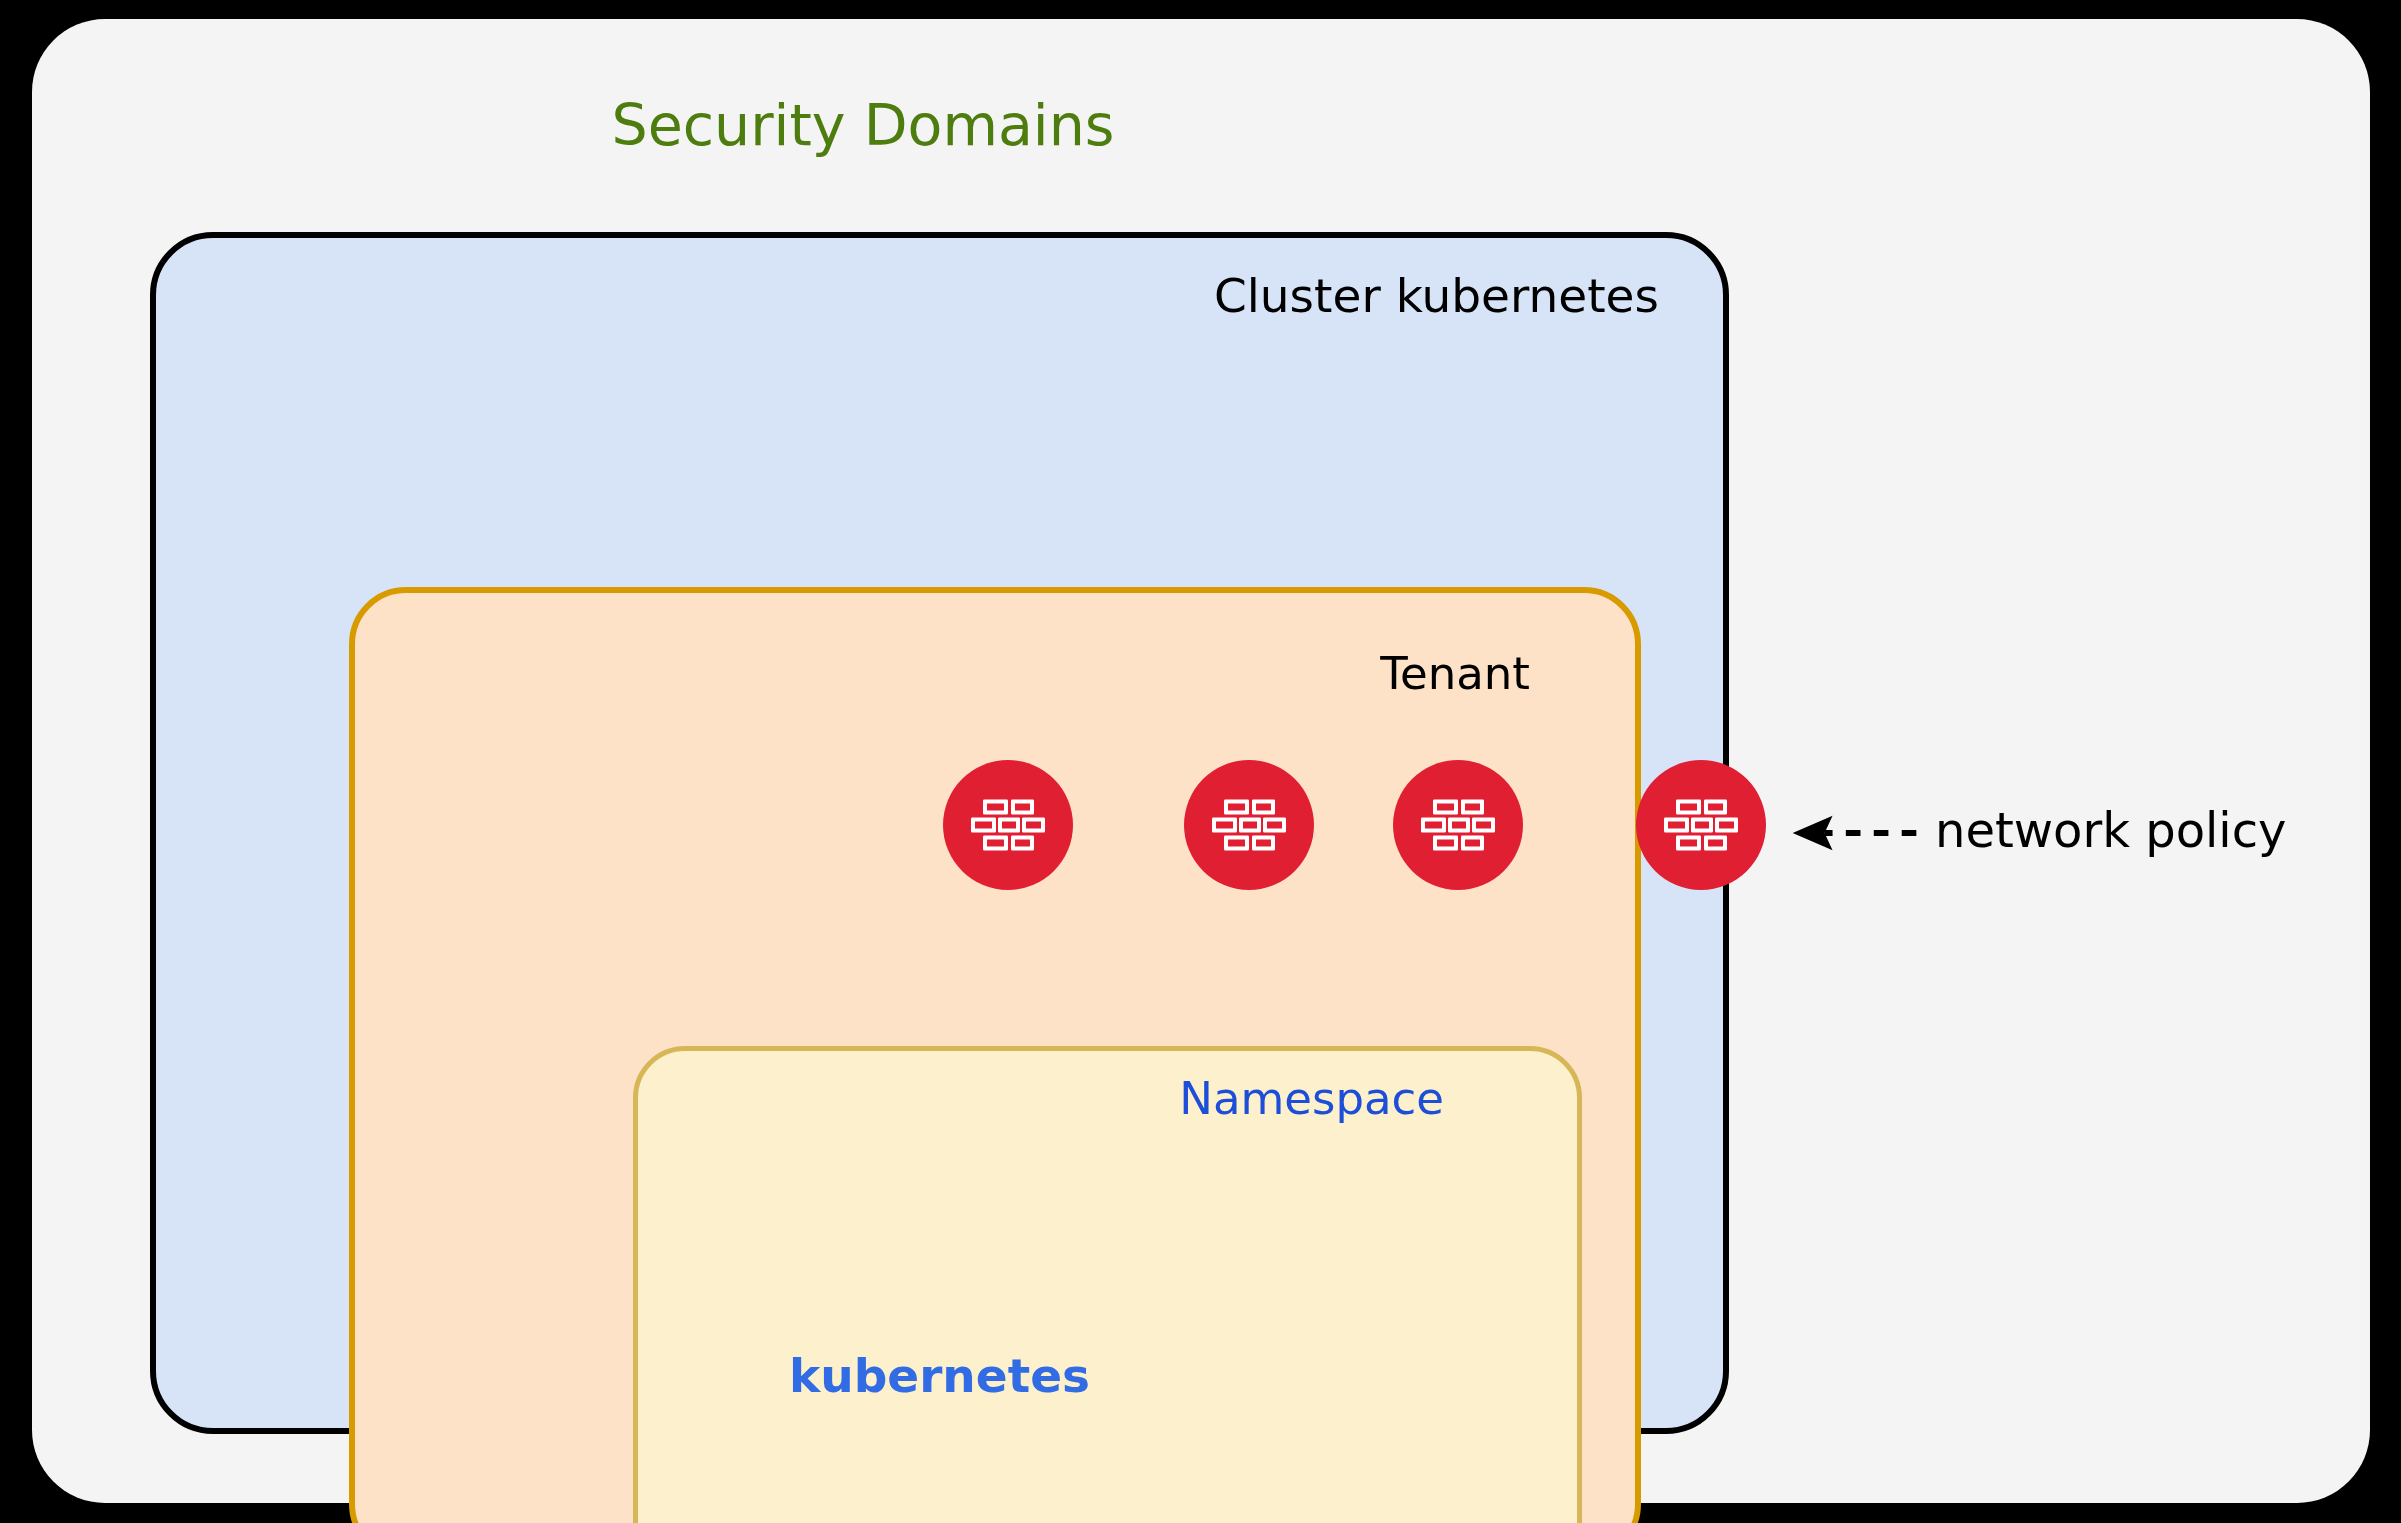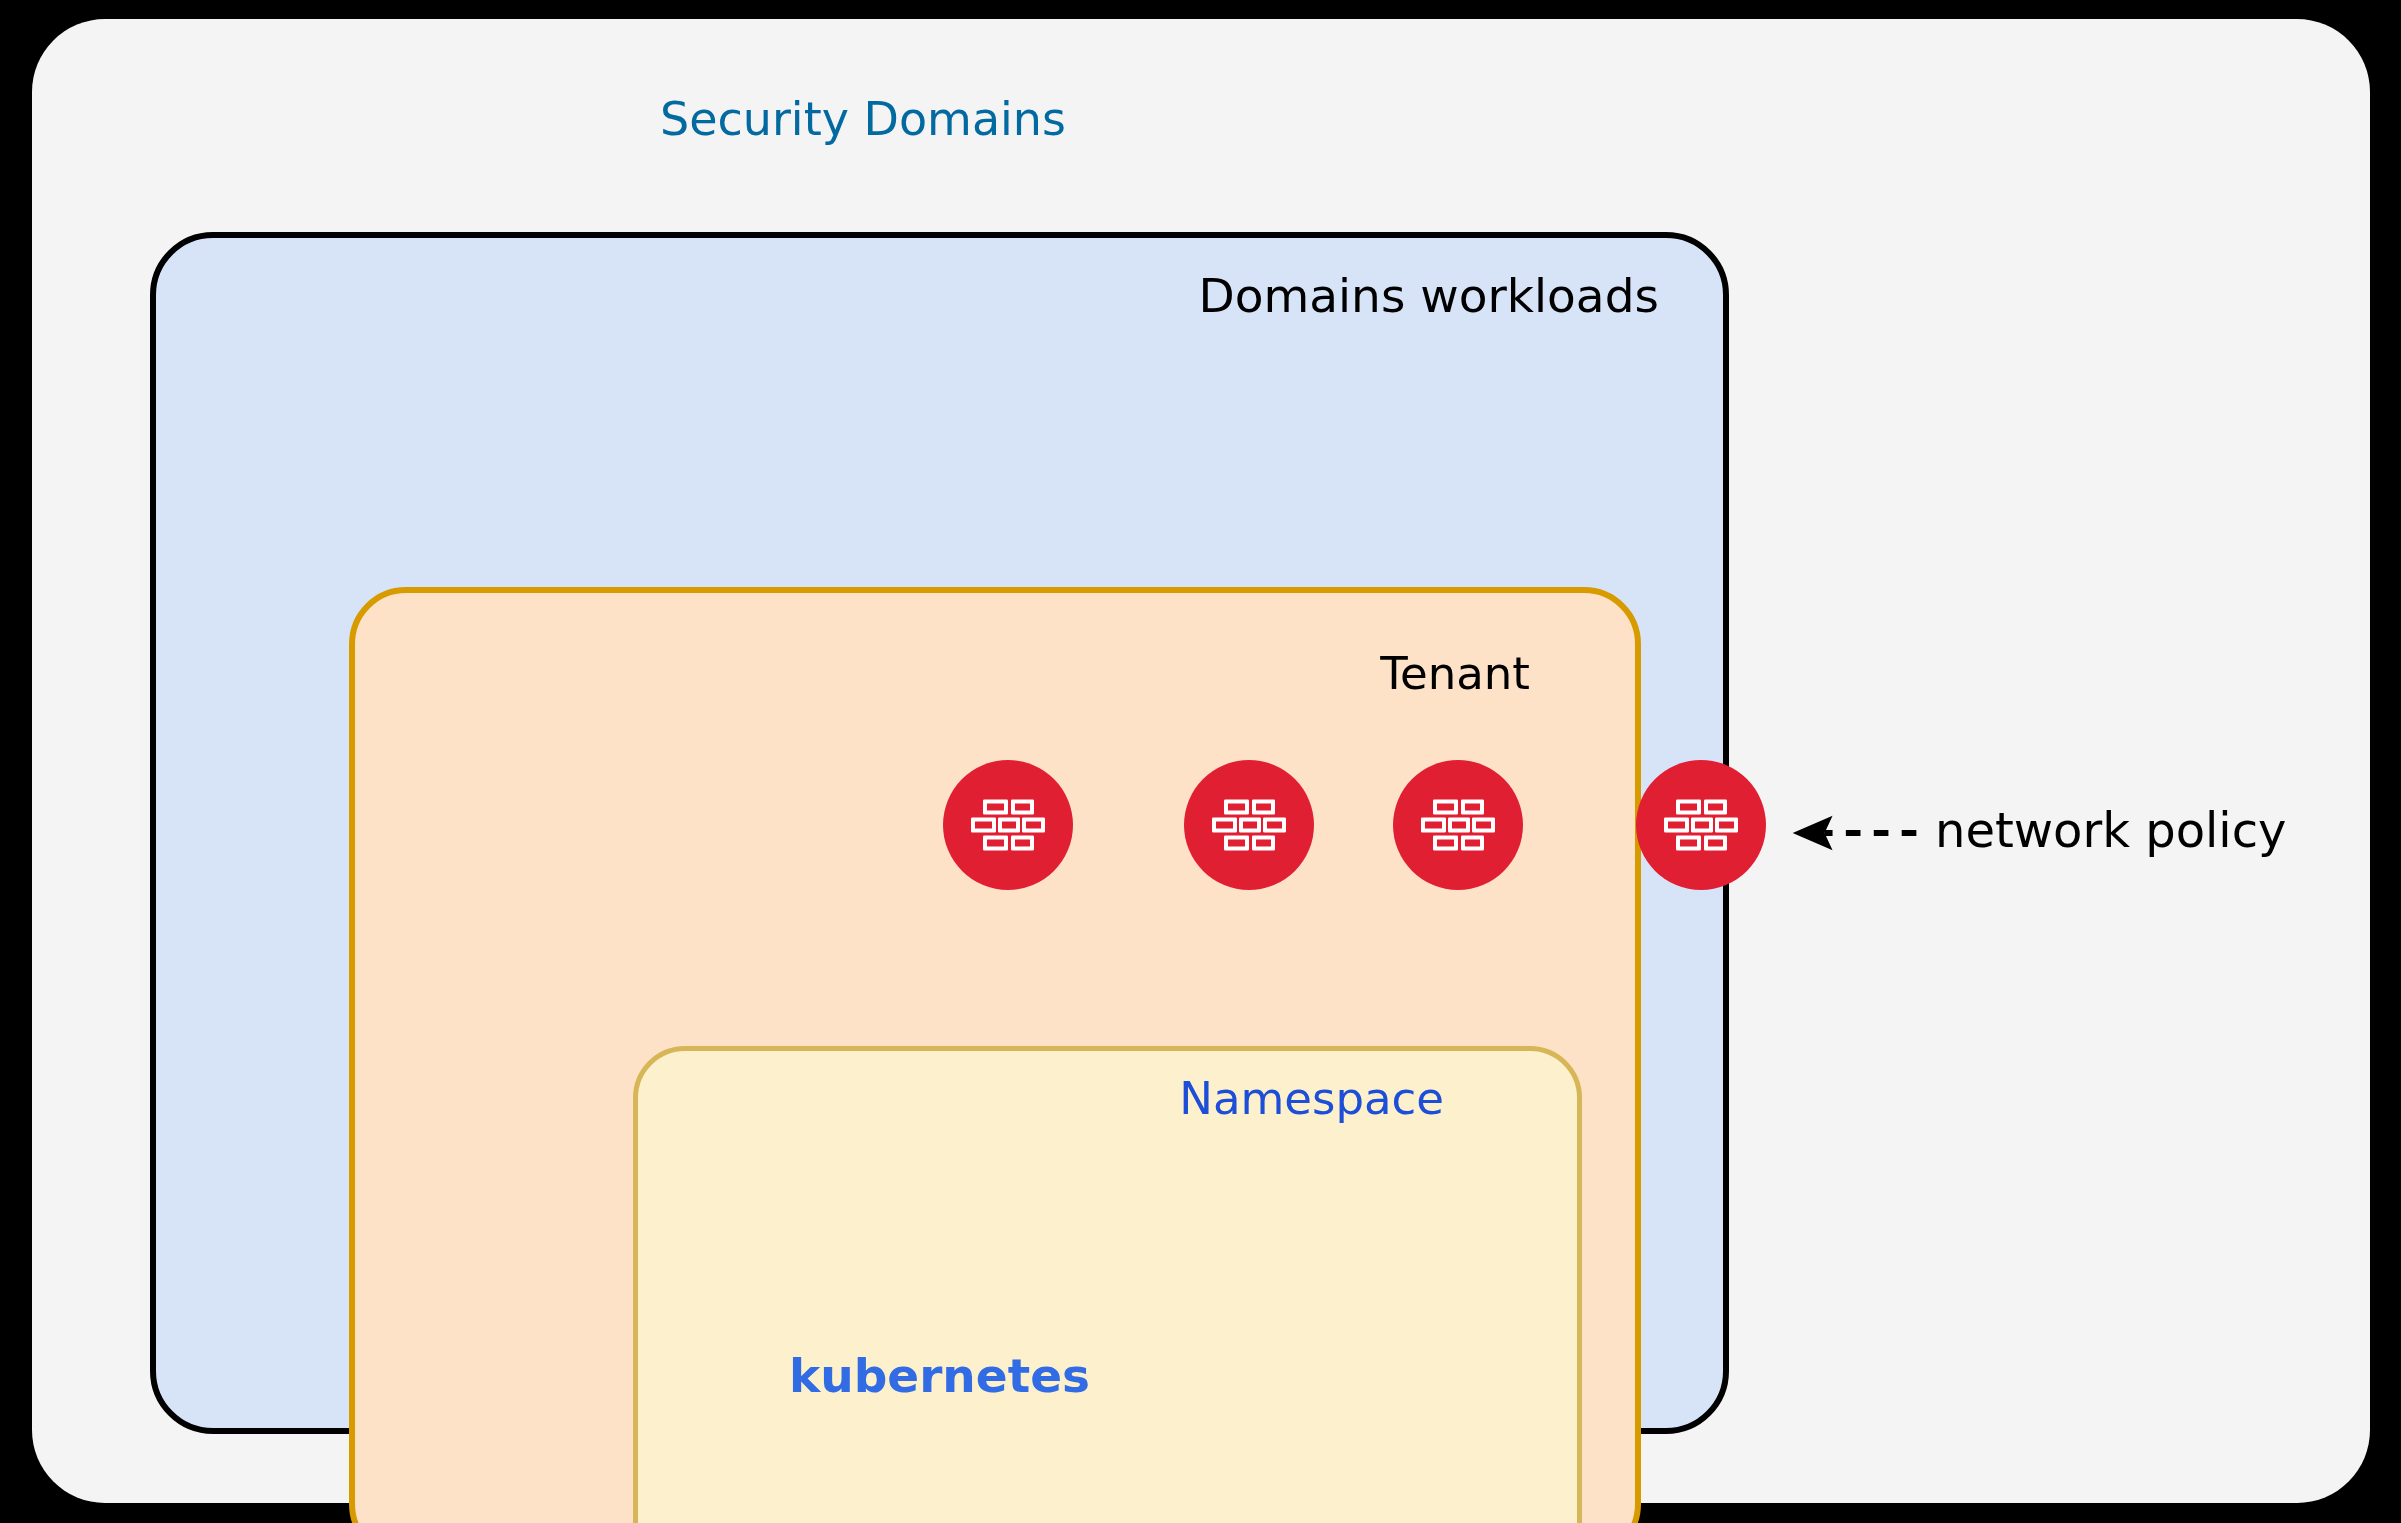--- a/index.html
+++ b/index.html
@@ -27,22 +27,22 @@
     border-radius: 73px;
     box-sizing: border-box;
   }
 
   .title-security {
     position: absolute;
     left: 0;
     top: 73px;
     width: 1662px;
     text-align: center;
-    font-size: 46px;
-    color: #0369a1;
+    font-size: 57px;
+    color: #4d7c0f;
     letter-spacing: 0px;
     white-space: nowrap;
   }
 
   
   .box-cluster {
     position: absolute;
     left: 118px;
     top: 213px;
     width: 1579px;
@@ -170,21 +170,21 @@
 </head>
 <body>
 
 <div id="canvas">
 
   <div class="panel-outer">
 
     <div class="title-security">Security Domains</div>
 
     <div class="box-cluster">
-      <div class="label-cluster">Domains workloads</div>
+      <div class="label-cluster">Cluster kubernetes</div>
 
       <div class="box-tenant">
         <div class="label-tenant">Tenant</div>
 
         <div class="box-namespace">
           <div class="label-namespace">Namespace</div>
 
         </div>
       </div>
 

